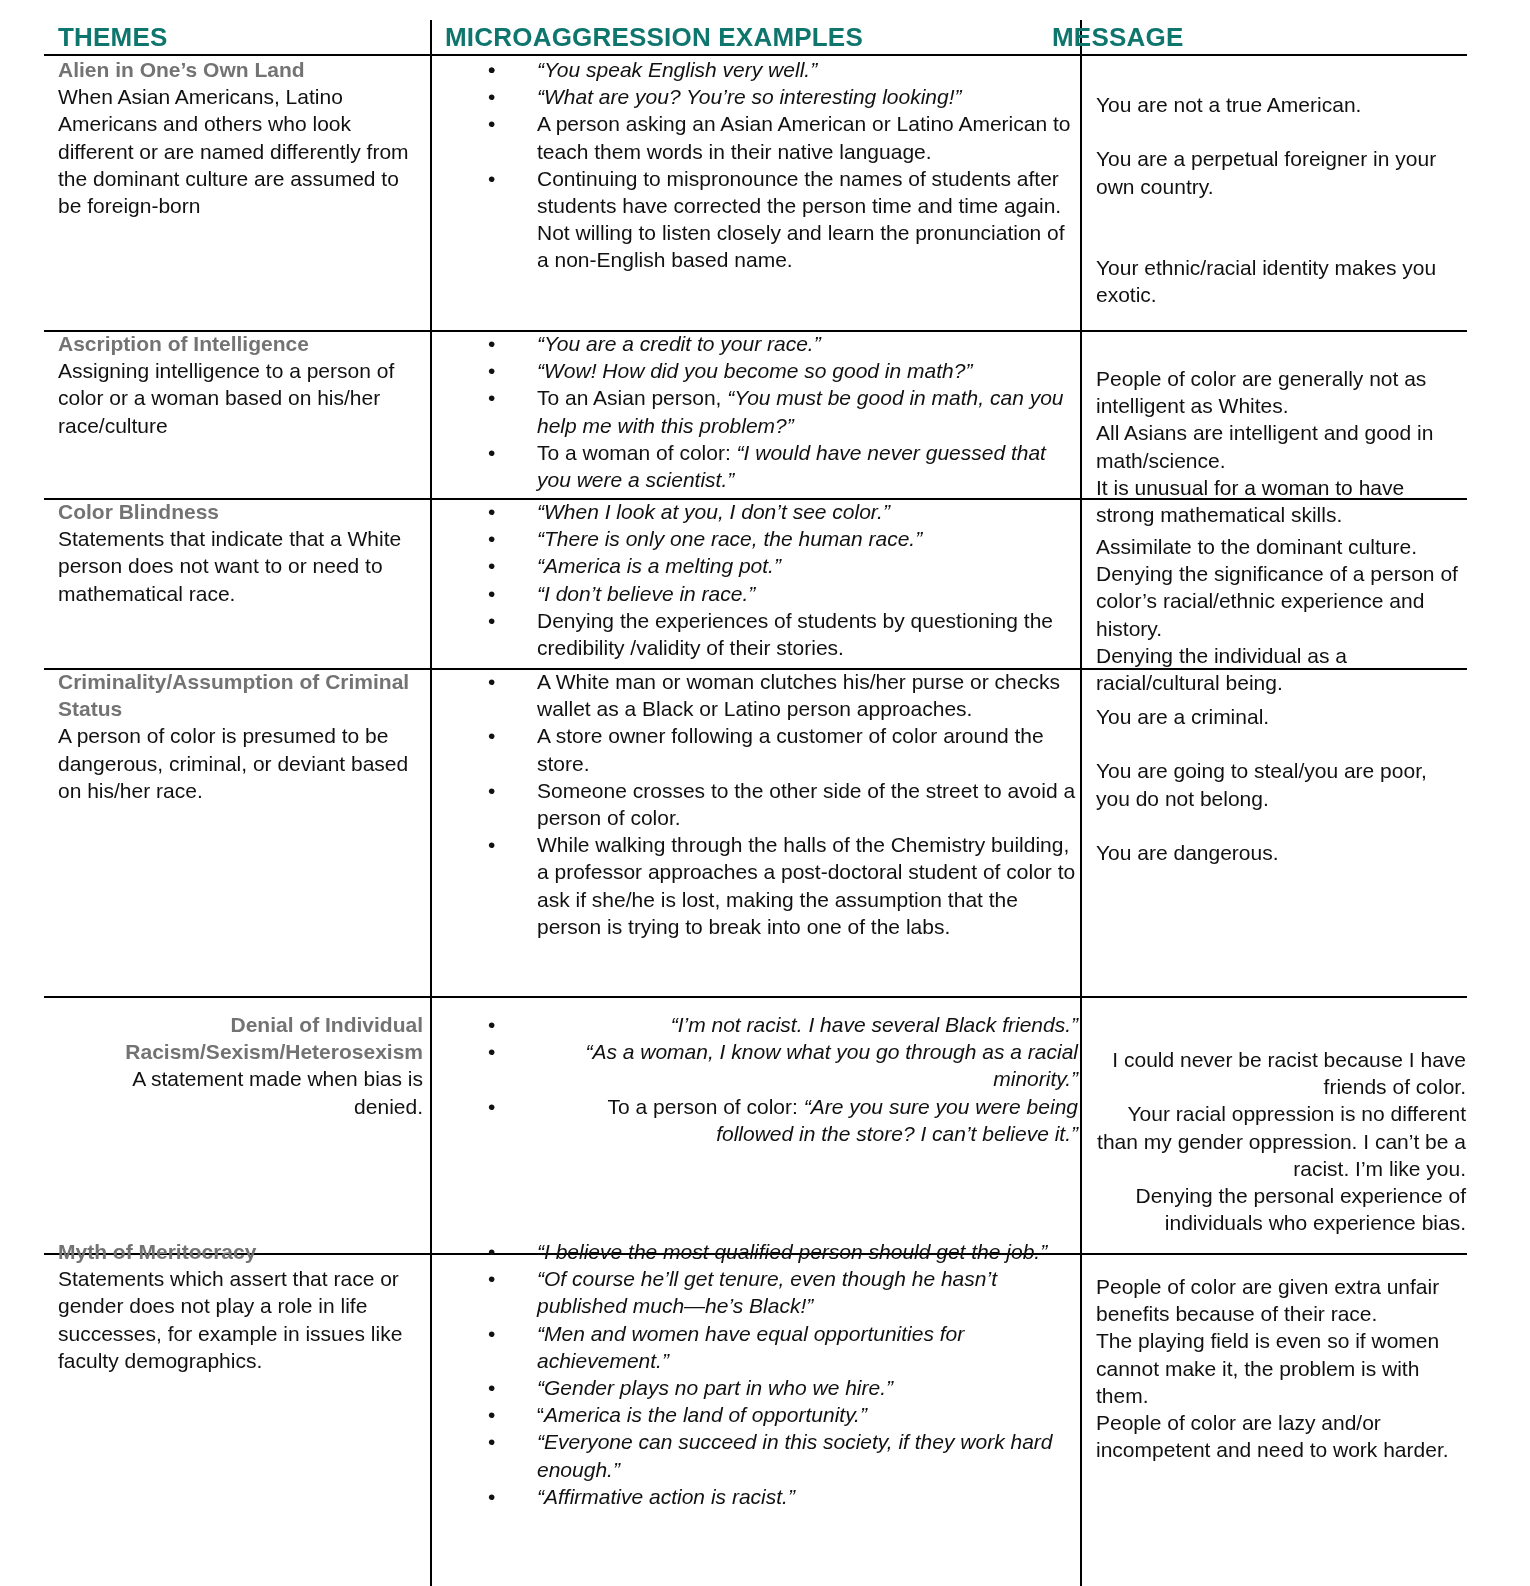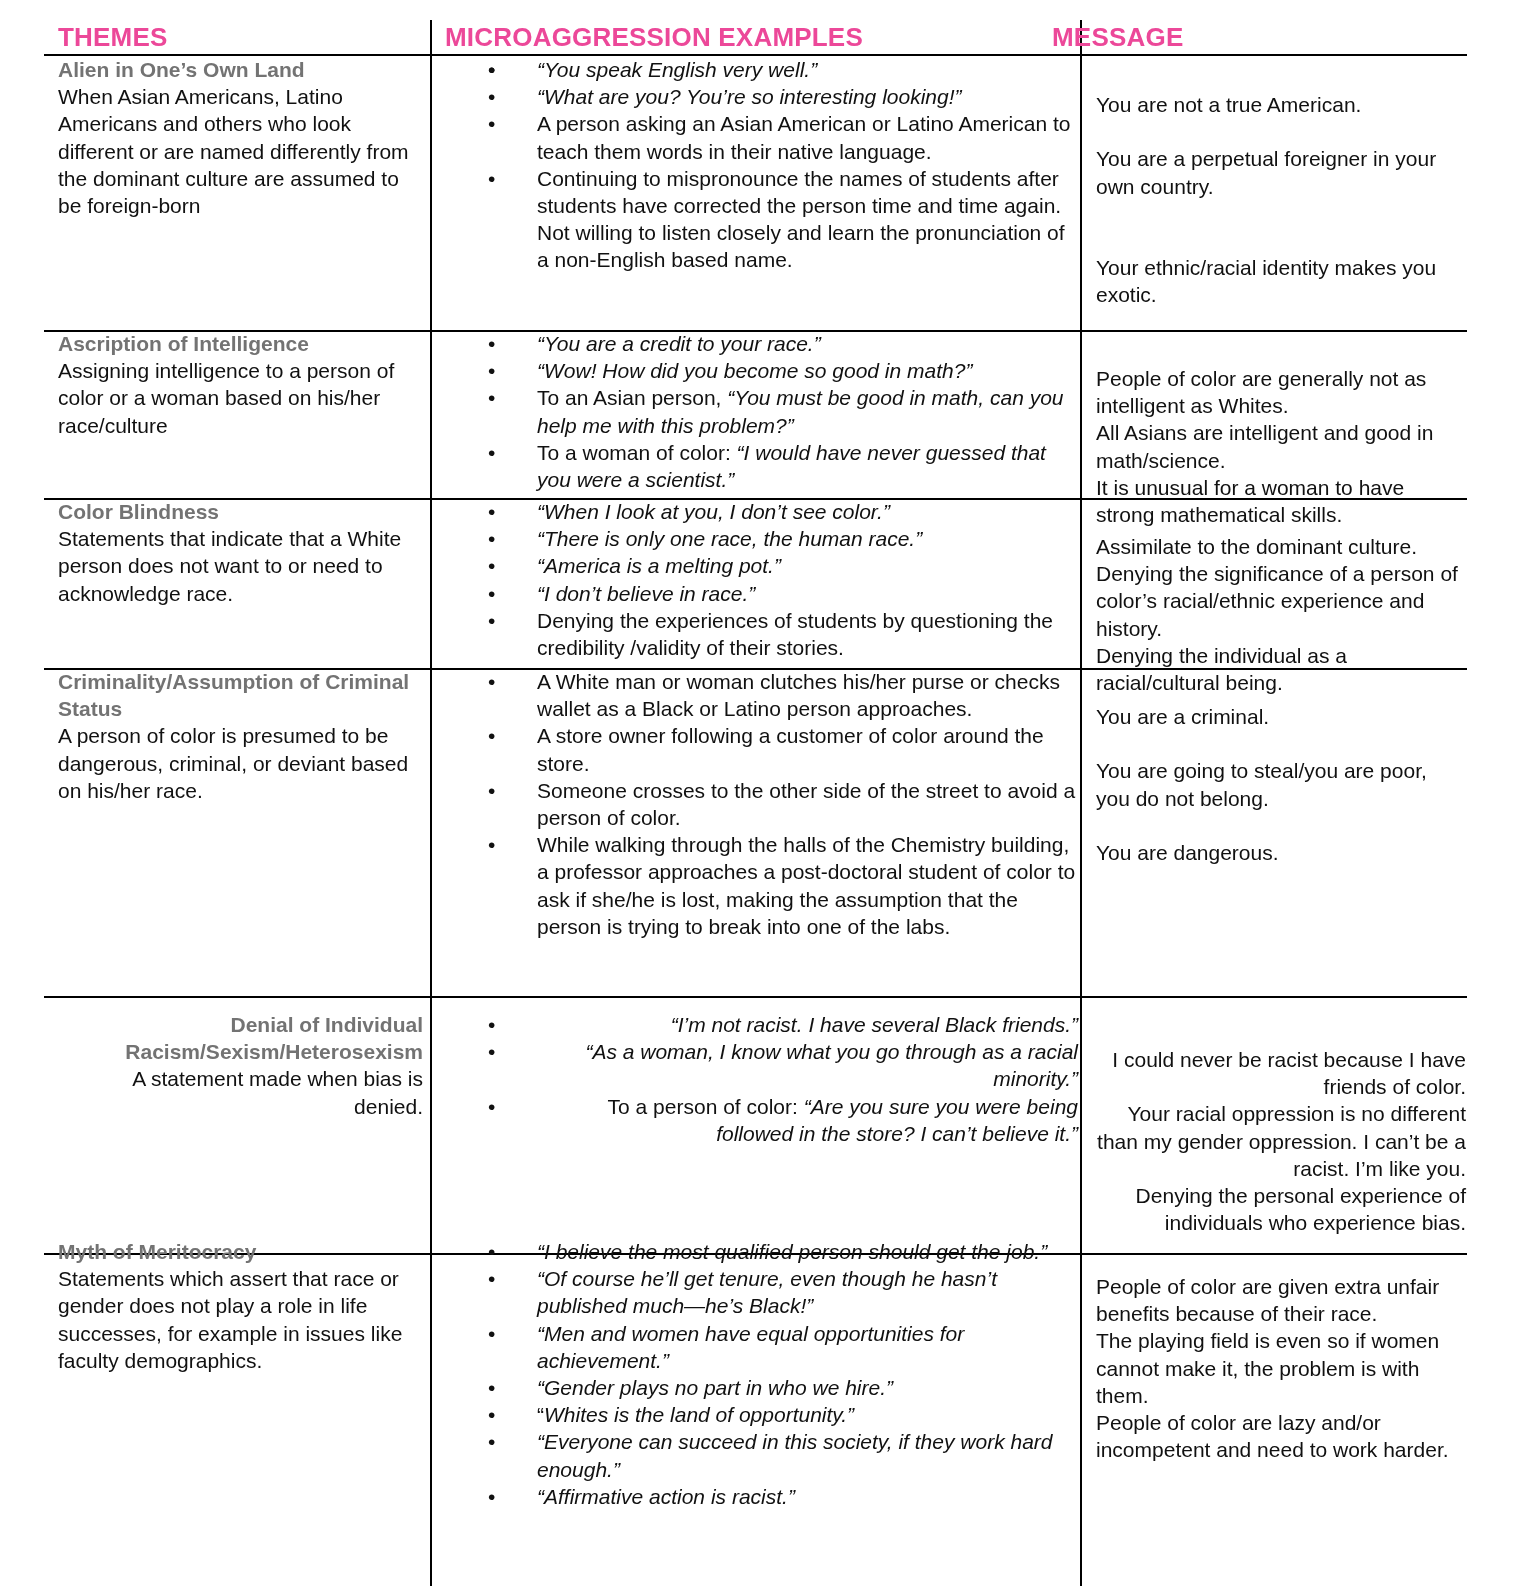--- a/index.html
+++ b/index.html
@@ -2,21 +2,21 @@
 <html><head>
 <meta charset="utf-8">
 <style>
   html, body { margin: 0; padding: 0; background: #ffffff; }
   body { width: 1530px; height: 1586px; position: relative; overflow: hidden; font-family: "Liberation Sans", sans-serif; color: #111; }
   .tbl { position: absolute; left: 44px; top: 20px; width: 1423px; }
   .vline { position: absolute; top: 0; width: 2px; background: #000; }
   .vline.v1 { left: 386px; height: 1566px; }
   .vline.v2 { left: 1036px; height: 1566px; }
   .hdr { position: absolute; top: 0; height: 34px; width: 100%; border-bottom: 2px solid #000; }
-  .hdr span { position: absolute; top: 2px; font-weight: bold; font-size: 26px; color: #ec4899; letter-spacing: 0.2px; }
+  .hdr span { position: absolute; top: 2px; font-weight: bold; font-size: 26px; color: #0f766e; letter-spacing: 0.2px; }
   .row { position: absolute; left: 0; width: 100%; border-bottom: 2px solid #000; }
   .row.last { border-bottom: none; }
   .cell { position: absolute; top: 0; font-size: 21px; line-height: 27.2px; }
   .c1 { left: 14px; width: 365px; }
   .c2 { left: 394px; width: 640px; }
   .c3 { left: 1052px; width: 370px; margin-top: 35px; }
   .theme-title { font-weight: bold; color: #737373; }
   .ex { position: relative; padding-left: 99px; }
   .ex .bullet { position: absolute; left: 50px; top: 0; }
   .ex i { font-style: italic; }
@@ -66,21 +66,21 @@
           <div class="ex"><span class="bullet">•</span><span>To an Asian person, </span><i>“You must be good in math, can you help me with this problem?”</i></div>
           <div class="ex"><span class="bullet">•</span><span>To a woman of color: </span><i>“I would have never guessed that you were a scientist.”</i></div>
         </div>
         <div class="cell c3 msg">People of color are generally not as intelligent as Whites.
 All Asians are intelligent and good in math/science.
 It is unusual for a woman to have strong mathematical skills.</div>
       </div>
       <div class="row" style="top: 478px; height: 170px;">
         <div class="cell c1">
           <div class="theme-title">Color Blindness</div>
-          <div>Statements that indicate that a White person does not want to or need to acknowledge race.</div>
+          <div>Statements that indicate that a White person does not want to or need to mathematical race.</div>
         </div>
         <div class="cell c2">
           <div class="ex"><span class="bullet">•</span><span></span><i>“When I look at you, I don’t see color.”</i></div>
           <div class="ex"><span class="bullet">•</span><span></span><i>“There is only one race, the human race.”</i></div>
           <div class="ex"><span class="bullet">•</span><span></span><i>“America is a melting pot.”</i></div>
           <div class="ex"><span class="bullet">•</span><span></span><i>“I don’t believe in race.”</i></div>
           <div class="ex"><span class="bullet">•</span><span>Denying the experiences of students by questioning the credibility /validity of their stories.</span><i></i></div>
         </div>
         <div class="cell c3 msg">Assimilate to the dominant culture.
 Denying the significance of a person of color’s racial/ethnic experience and history.
@@ -120,21 +120,21 @@
       <div class="row last" style="top: 1218px; height: 348px;">
         <div class="cell c1">
           <div class="theme-title">Myth of Meritocracy</div>
           <div>Statements which assert that race or gender does not play a role in life successes, for example in issues like faculty demographics.</div>
         </div>
         <div class="cell c2">
           <div class="ex"><span class="bullet">•</span><span></span><i>“I believe the most qualified person should get the job.”</i></div>
           <div class="ex"><span class="bullet">•</span><span></span><i>“Of course he’ll get tenure, even though he hasn’t published much—he’s Black!”</i></div>
           <div class="ex"><span class="bullet">•</span><span></span><i>“Men and women have equal opportunities for achievement.”</i></div>
           <div class="ex"><span class="bullet">•</span><span></span><i>“Gender plays no part in who we hire.”</i></div>
-          <div class="ex"><span class="bullet">•</span><span>“</span><i>Whites is the land of opportunity.”</i></div>
+          <div class="ex"><span class="bullet">•</span><span>“</span><i>America is the land of opportunity.”</i></div>
           <div class="ex"><span class="bullet">•</span><span></span><i>“Everyone can succeed in this society, if they work hard enough.”</i></div>
           <div class="ex"><span class="bullet">•</span><span></span><i>“Affirmative action is racist.”</i></div>
         </div>
         <div class="cell c3 msg">People of color are given extra unfair benefits because of their race.
 The playing field is even so if women cannot make it, the problem is with them.
 People of color are lazy and/or incompetent and need to work harder.</div>
       </div>
     </div>
 </div>
 

